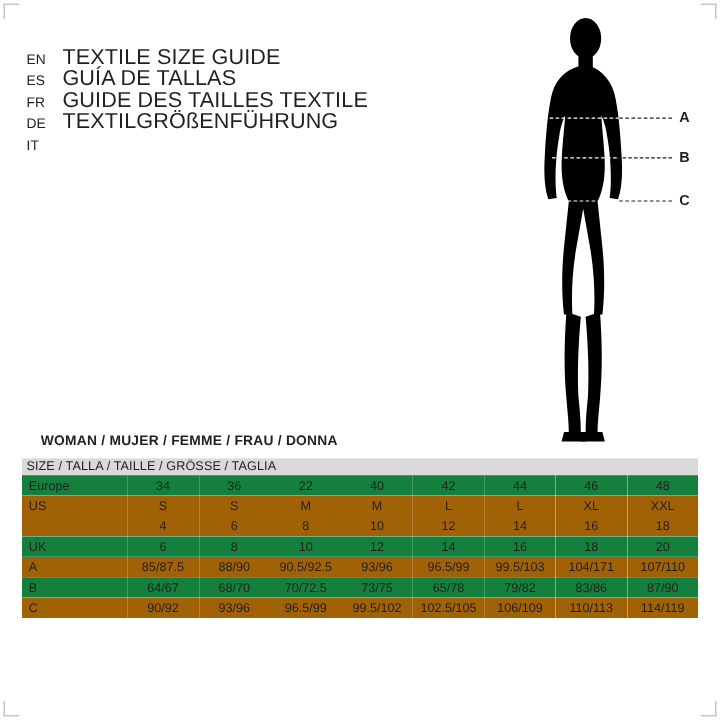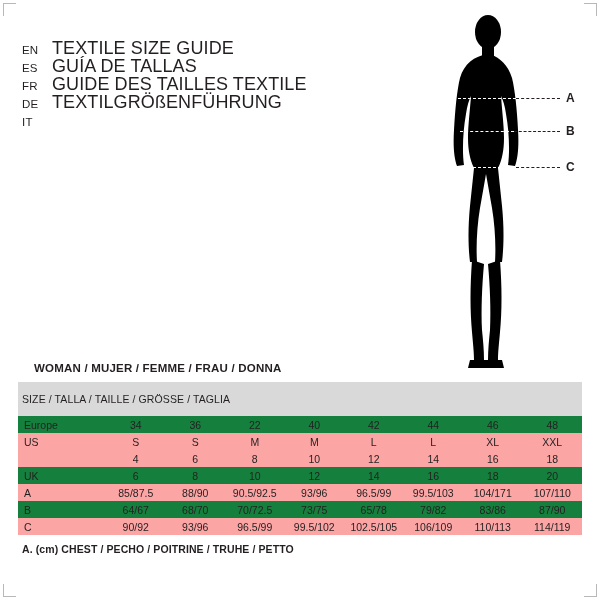--- a/index.html
+++ b/index.html
@@ -107,23 +107,23 @@
   table.size td.rowlabel {
     text-align: left;
     padding-left: 6px;
     width: 88px;
   }
   tr.head td {
     background: #d9d9d9;
     text-align: left;
     font-size: 10.5px;
     letter-spacing: 0.1px;
-    height: 34px;
-  }
-  tr.shade td { background: #fca5a5; }
+    height: 14px;
+  }
+  tr.shade td { background: #a16207; }
   tr.plain td { background: #15803d; }
 
   
   .notes {
     position: absolute;
     left: 22px;
     top: 542px;
     width: 520px;
   }
   .note {
@@ -339,16 +339,15 @@
           <td>102.5/105</td>
           <td>106/109</td>
           <td>110/113</td>
           <td>114/119</td>
         </tr>
       </tbody>
     </table>
   </div>
 
   <div class="notes">
-    <div class="note">A. (cm) CHEST / PECHO / POITRINE / TRUHE / PETTO</div>
   </div>
 
 </div>
 
 </body></html>

